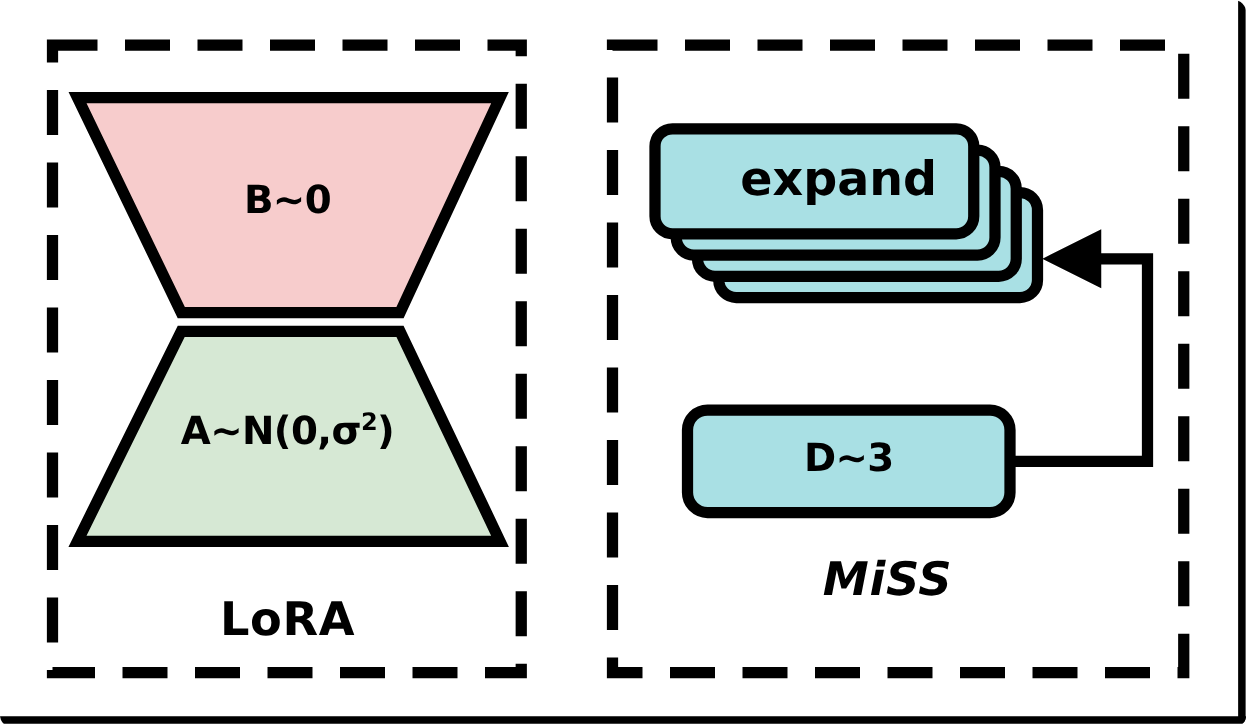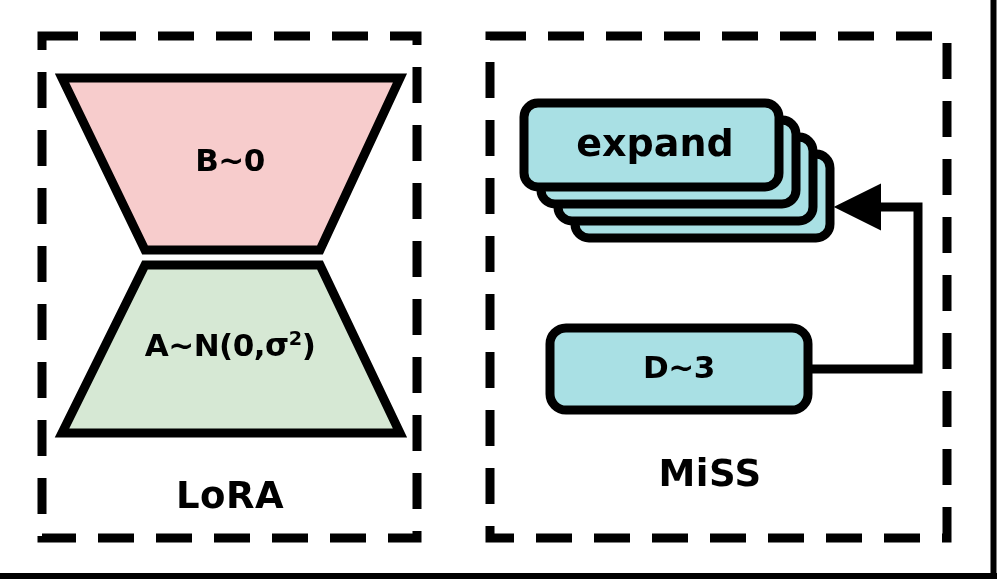--- a/index.html
+++ b/index.html
@@ -10,20 +10,21 @@
   }
   body {
     font-family: "DejaVu Sans", "Liberation Sans", sans-serif;
   }
   #figure {
     position: relative;
     width: 997px;
     height: 582px;
     background: #ffffff;
     overflow: hidden;
+    border-radius: 10px;
   }
   .svg-layer {
     position: absolute;
     left: 0;
     top: 0;
     width: 997px;
     height: 582px;
   }
   
   .lbl {
@@ -49,23 +50,23 @@
   }
   .sup {
     font-size: 0.62em;
     vertical-align: super;
     line-height: 0;
   }
   
   #b-label      { left: 60px;  top: 145px; width: 340px; }
   #a-label      { left: 60px;  top: 330px; width: 340px; }
   #lora-label   { left: 60px;  top: 461px; width: 340px; margin-top: 16px; }
-  #expand-label { left: 530px; top: 124px; width: 250px; }
+  #expand-label { left: 530px; top: 124px; width: 250px; padding-left: 16px; }
   #d-label      { left: 550px; top: 352px; width: 258px; }
-  #miss-label   { left: 560px; top: 455px; width: 300px; }
+  #miss-label   { left: 560px; top: 445px; width: 300px; font-style: italic; }
 </style>
 </head>
 <body>
 
 <div id="figure">
 
   <svg class="svg-layer" viewBox="0 0 997 582" xmlns="http://www.w3.org/2000/svg">
 
     <rect x="42" y="36" width="375" height="502" fill="none" stroke="#000000" stroke-width="9" stroke-dasharray="36 22" stroke-linecap="butt"></rect>
 

